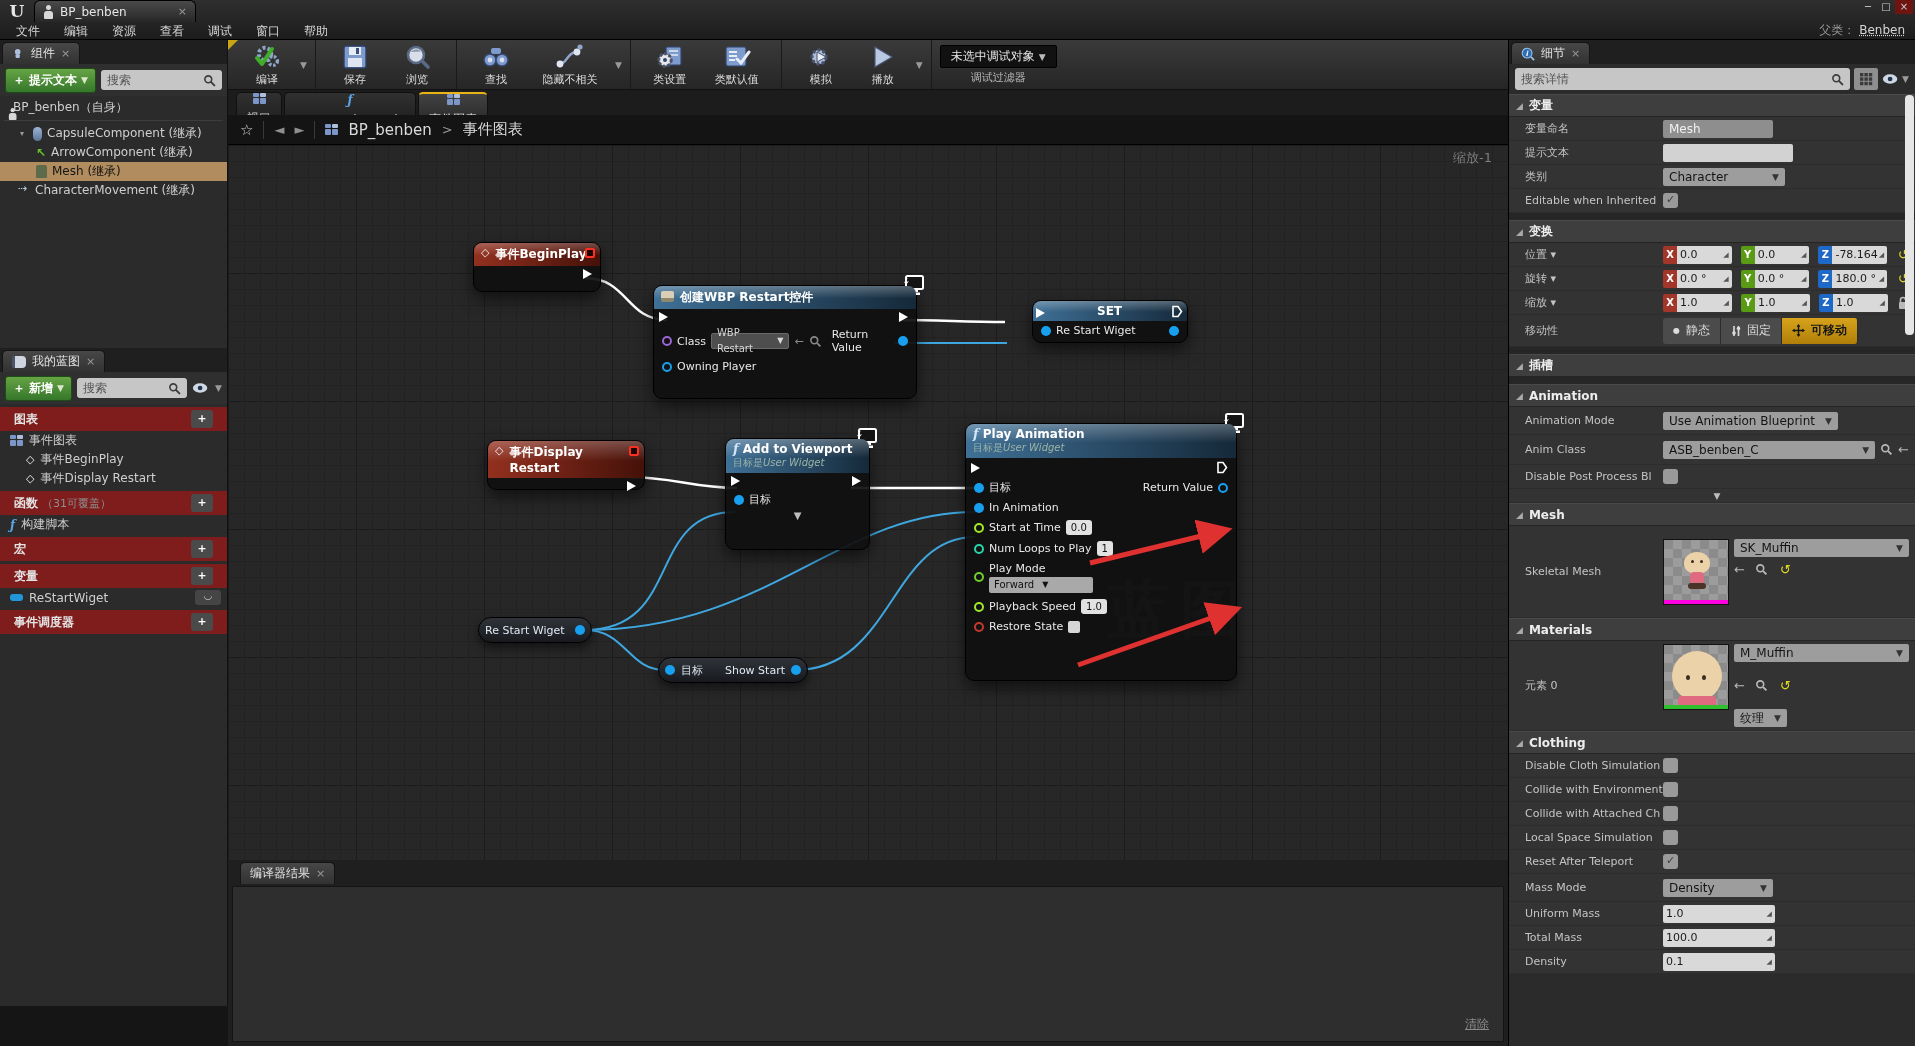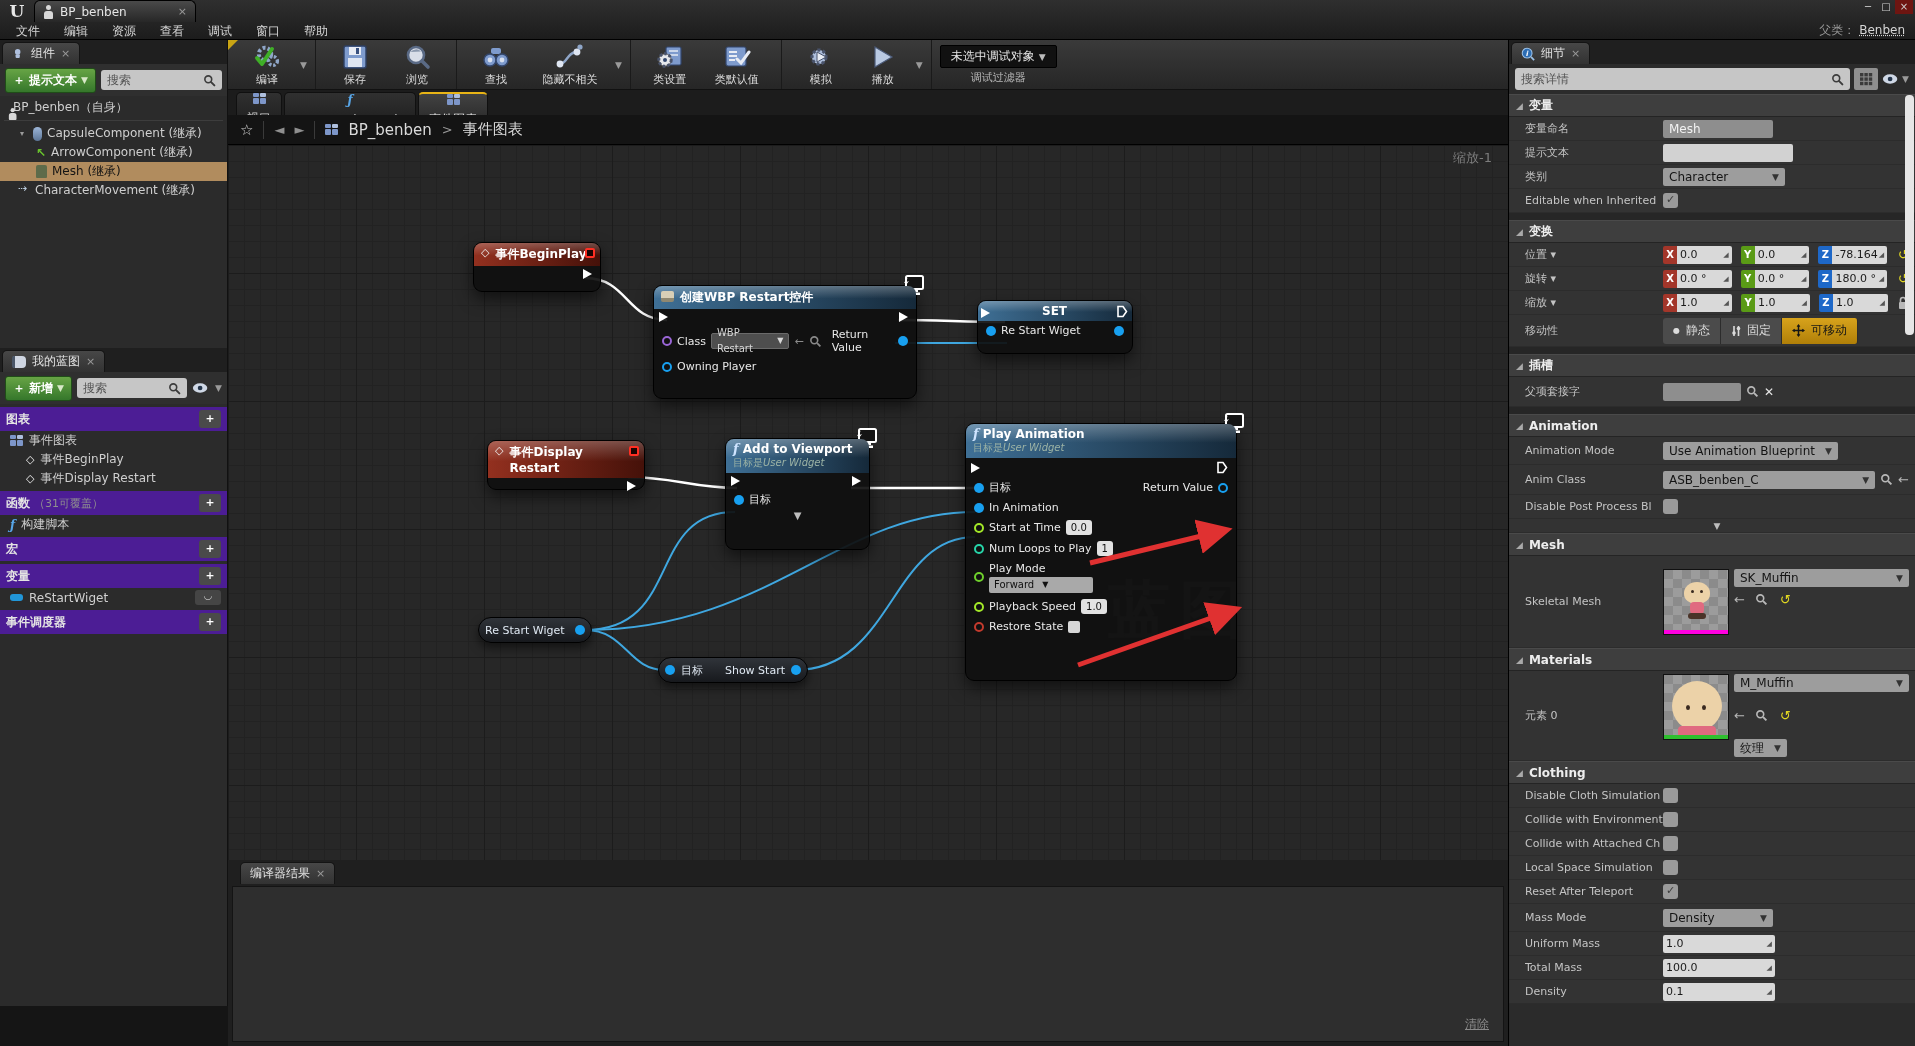--- a/index.html
+++ b/index.html
@@ -63,21 +63,21 @@
   .trow.sel { background:#b18c5e; color:#141414; }
   .trow .exp { color:#9a9a9a; font-size:8px; width:8px; }
   .tdivider { height:1px; background:#3d3d3d; margin:3px 4px; }
   .cap-ico { width:9px; height:14px; border-radius:5px; background:linear-gradient(180deg,#9db6d8,#5c7596); }
   .arrow-ico { color:#69c42d; font-weight:bold; font-size:12px; }
   .mesh-ico { width:11px; height:13px; background:#5d6b4a; border-radius:2px 2px 1px 1px; }
   .mv-ico { width:10px; height:13px; position:relative; }
   .mv-ico::before { content:"⇢"; position:absolute; left:-2px; top:-2px; color:#bcd; font-size:11px; }
 
   
-  .mb-cat { height:24px; margin-top:3px; background:#4c1d95; display:flex; align-items:center; padding:0 6px; color:#e3e3e3; font-weight:bold; }
+  .mb-cat { height:24px; margin-top:3px; background:#7f1d1d; display:flex; align-items:center; padding:0 14px; color:#e3e3e3; font-weight:bold; }
   .mb-cat .badge { font-weight:normal; color:#8f8f8f; font-size:11px; margin-left:4px; }
   .mb-cat .plus { margin-left:auto; width:22px; height:18px; background:#4a4a4a; border-radius:3px; color:#fff;
     text-align:center; line-height:17px; font-weight:bold; }
   .mb-row { height:19px; display:flex; align-items:center; gap:6px; padding-left:10px; color:#cfcfcf; }
   .mb-row.ind { padding-left:26px; }
   .diamond { color:#f0f0f0; font-size:11px; }
   .grid-ico { width:13px; height:11px; display:grid; grid-template-columns:6px 6px; grid-template-rows:4px 6px; gap:1px; }
   .grid-ico i { background:#7d96c9; border-radius:1px; }
   .grid-ico i:nth-child(2){ background:#aebfdd; }
   .fn-ico { color:#58a6e8; font-family:"DejaVu Serif",serif; font-style:italic; font-weight:bold; }
@@ -173,21 +173,21 @@
   .chk { width:15px; height:15px; background:#9a9a9a; border-radius:3px; text-align:center; line-height:14px; color:#3c3c3c; font-size:11px; }
   .chk.off { color:transparent; }
   .axis { display:flex; align-items:center; height:18px; border-radius:2px; overflow:hidden; margin-right:4px; flex:1; min-width:0; }
   .axis .tag { width:14px; text-align:center; color:#fff; font-size:10px; font-weight:bold; height:18px; line-height:18px; flex:none; }
   .axis.x .tag { background:#a3362a; } .axis.y .tag { background:#5a9b16; } .axis.z .tag { background:#1e68c8; }
   .axis .num { flex:1; background:#d9d9d9; color:#1a1a1a; font-size:11px; padding:0 3px; height:18px; line-height:18px;
     display:flex; justify-content:space-between; align-items:center; min-width:0; overflow:hidden; }
   .axis .grip { color:#555; font-size:7px; }
   .revert { color:#e0d722; font-size:13px; margin-left:2px; }
   .mob-btn { height:26px; display:flex; align-items:center; gap:6px; padding:0 10px; background:#4b4b4b; color:#dcdcdc; border-right:1px solid #2c2c2c; }
-  .mob-btn.active { background:linear-gradient(180deg,#d7a31c,#b07f08); color:#161616; font-weight:normal; }
+  .mob-btn.active { background:linear-gradient(180deg,#d7a31c,#b07f08); color:#161616; font-weight:bold; }
   .thumb { width:66px; height:66px; border:1px solid #111; position:relative; flex:none;
     background:repeating-conic-gradient(#9c9c9c 0% 25%, #8b8b8b 0% 50%); background-size:18px 18px; overflow:hidden; }
   .thumb .strip { position:absolute; left:0; right:0; bottom:0; height:4px; }
   .mini-ico { color:#b9b9b9; font-size:13px; }
   #d-scroll { position:absolute; right:1px; top:55px; width:9px; height:240px; background:#e6e6e6; border-radius:4px; }
 
   svg text { font-family:"DejaVu Sans",sans-serif; }
 </style>
 </head>
 <body>
@@ -572,21 +572,21 @@
         <span class="spacer"></span>
         <span>Return Value</span>
         <span class="pc solid-blue"></span>
       </div>
       <div class="prow">
         <span class="pc hollow-blue"></span>
         <span>Owning Player</span>
       </div>
     </div>
 
-    <div class="node" style="left:749px;top:155px;width:156px;height:54px">
+    <div class="node" style="left:804px;top:155px;width:156px;height:43px">
       <div class="nhead blue" style="justify-content:center">
         <span class="pin-exec in" style="position:absolute;left:6px;top:7px"></span>
         <span>SET</span>
         <svg style="position:absolute;right:4px;top:4px" width="12" height="13" viewBox="0 0 12 13">
             <path d="M2 1.5 L7 1.5 L10.5 6.5 L7 11.5 L2 11.5 Z" fill="none" stroke="#fff" stroke-width="1.6"></path>
           </svg>
       </div>
       <div class="prow">
         <span class="pc solid-blue"></span>
         <span>Re Start Wiget</span>
@@ -927,31 +927,20 @@
           <span>可移动</span>
           </span>
       </span>
       </div>
     <div class="dgap"></div>
 
     <div class="dcat">
       <span class="tri">◢</span>
         <span>插槽</span>
     </div>
-    <div class="drow" style="min-height:30px">
-        <span class="lbl">父项套接字</span>
-      <span class="val">
-        <span class="tinput" style="min-width:78px"></span>
-        <svg class="mag" viewBox="0 0 16 16">
-            <circle cx="6.5" cy="6.5" r="4.2" fill="none" stroke="#b9b9b9" stroke-width="2"></circle>
-            <line x1="10" y1="10" x2="14" y2="14" stroke="#b9b9b9" stroke-width="2.4"></line>
-          </svg>
-        <span style="color:#e8e8e8;font-weight:bold">✕</span>
-      </span>
-      </div>
     <div class="dgap"></div>
 
     <div class="dcat">
       <span class="tri">◢</span>
         <span>Animation</span>
     </div>
     <div class="drow" style="min-height:28px">
         <span class="lbl">Animation Mode</span>
       <span class="val">
           <span class="dd">

